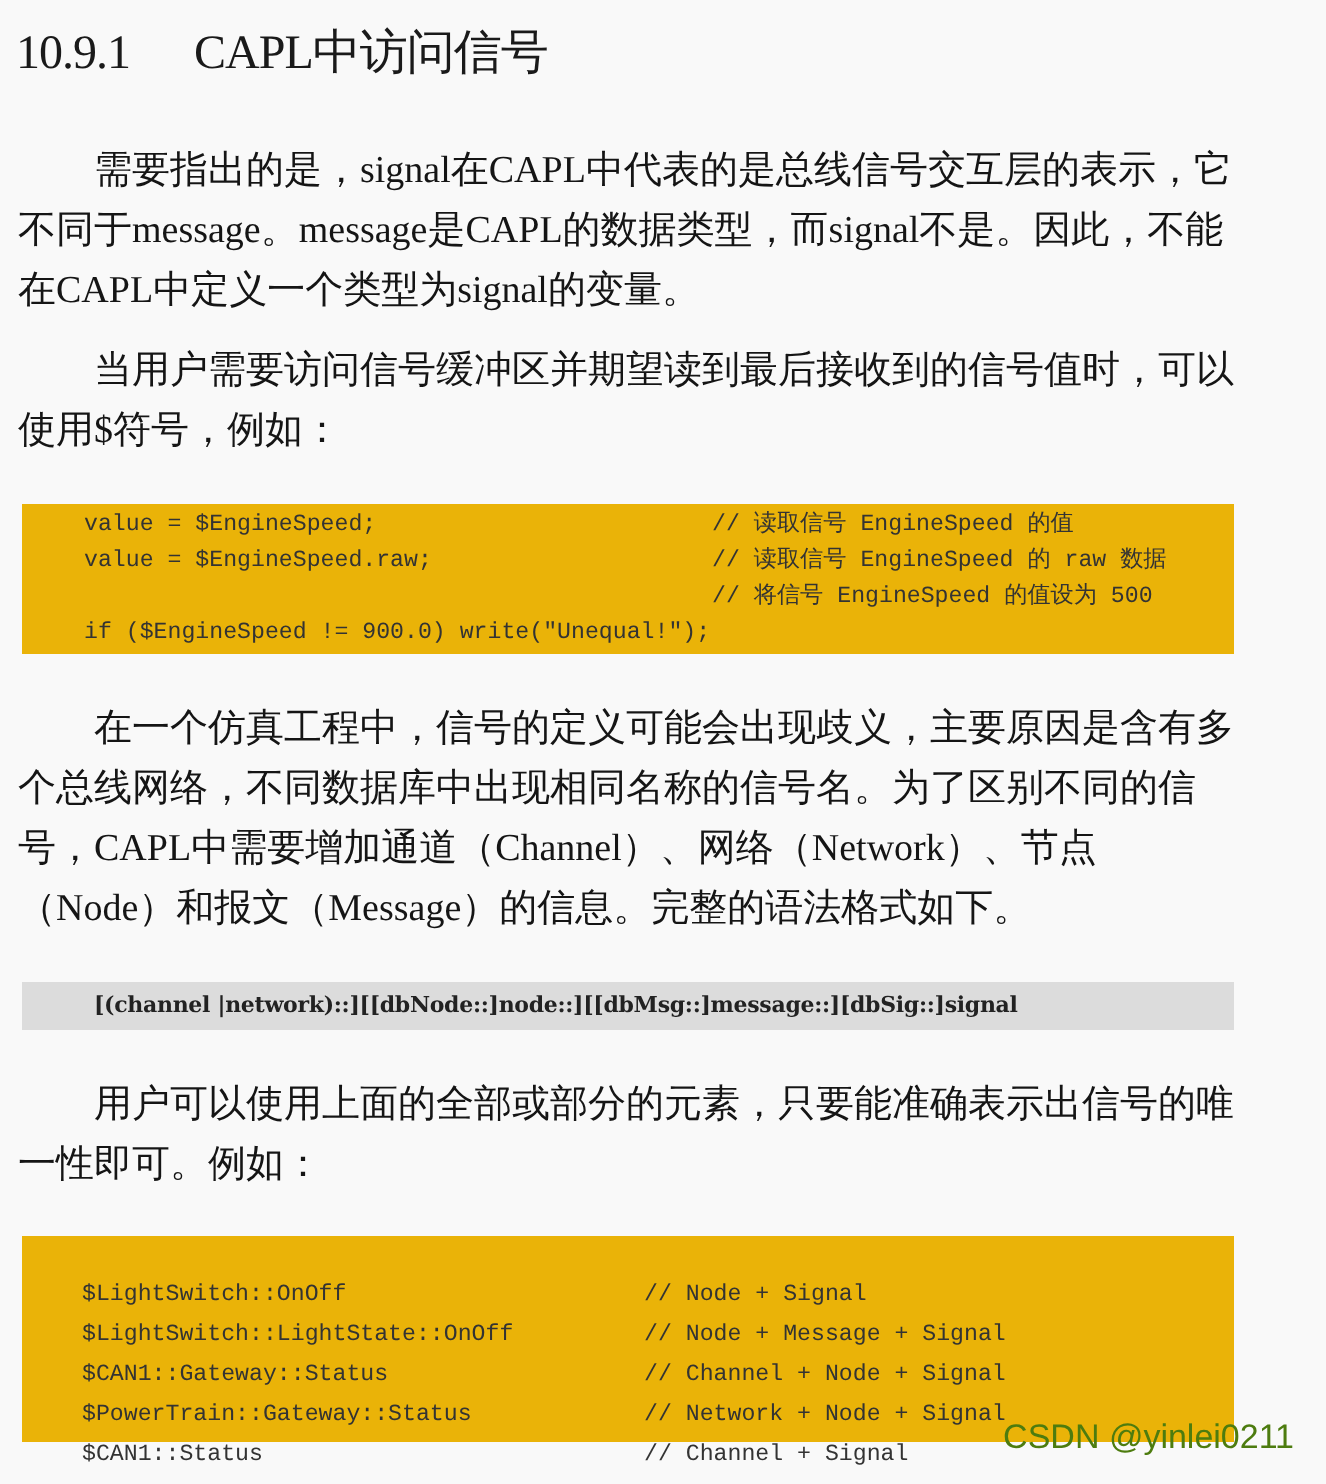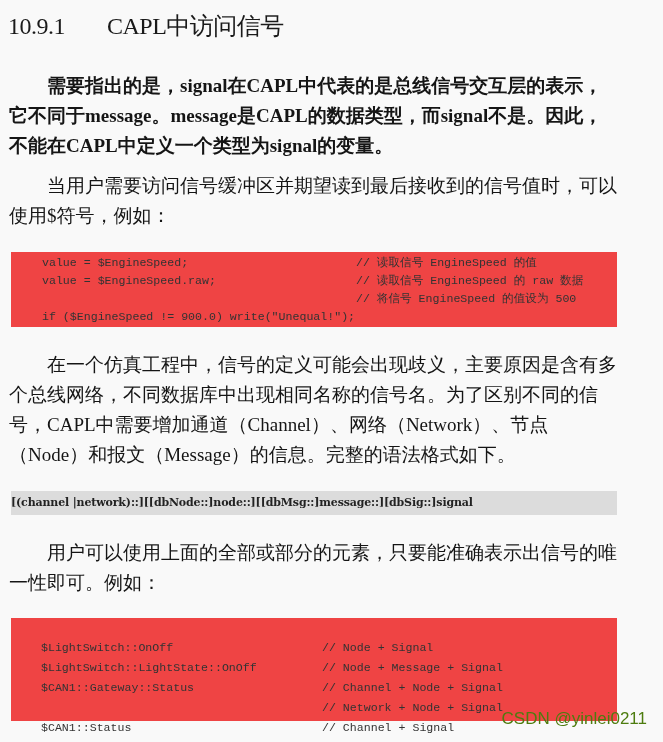--- a/index.html
+++ b/index.html
@@ -7,77 +7,77 @@
     width: 663px; height: 742px; overflow: hidden;
     background: #f9f9f9; color: #111;
     font-family: "DejaVu Serif", "Liberation Serif", serif;
     position: relative;
   }
   .title {
     position: absolute; left: 8px; top: 10px;
     font-size: 24px; color: #1a1a1a; letter-spacing: -0.5px;
     font-family: "Liberation Serif", "DejaVu Serif", serif;
   }
-  .title .num { margin-right: 42px; }
+  .title .num { margin-right: 32px; }
   .para {
     position: absolute; left: 9px; width: 610px;
     font-size: 19px; line-height: 30px; color: #151515;
     font-family: "Liberation Serif", "DejaVu Serif", serif;
     text-indent: 38px; margin: 0;
   }
   .code {
     position: absolute; left: 11px; width: 606px;
-    background: #ef4444;
+    background: #eab308;
     font-family: "Liberation Mono", "DejaVu Sans Mono", monospace;
     font-size: 11.6px; color: #333;
     box-sizing: border-box;
   }
   .code .line { position: relative; height: 18px; line-height: 18px; white-space: pre; }
   .code .c1 { position: absolute; left: 31px; }
   .code .c2 { position: absolute; left: 345px; }
   .code3 .line { height: 20px; line-height: 20px; }
   .code3 .c1 { left: 30px; }
   .code3 .c2 { left: 311px; }
   .syntax {
     position: absolute; left: 11px; width: 606px; top: 491px; height: 24px;
     background: #dcdcdc; box-sizing: border-box;
     font-family: "DejaVu Serif", "Liberation Serif", serif;
     font-size: 11px; font-weight: bold; color: #222;
-    line-height: 24px; white-space: pre; letter-spacing: -0.15px;
+    line-height: 24px; padding-left: 36px; white-space: pre; letter-spacing: -0.15px;
   }
   .watermark {
     position: absolute; right: 16px; top: 709px;
     font-family: "Liberation Sans", "DejaVu Sans", sans-serif;
     font-size: 17px; color: #4d7c0f; white-space: nowrap;
   }
 </style>
 </head>
 <body>
 
 <div class="title">
   <span class="num">10.9.1</span><span>CAPL中访问信号</span>
 </div>
 
-<p class="para" style="top:71px;font-weight:bold;">需要指出的是，signal在CAPL中代表的是总线信号交互层的表示，它不同于message。message是CAPL的数据类型，而signal不是。因此，不能在CAPL中定义一个类型为signal的变量。</p>
+<p class="para" style="top:71px;">需要指出的是，signal在CAPL中代表的是总线信号交互层的表示，它不同于message。message是CAPL的数据类型，而signal不是。因此，不能在CAPL中定义一个类型为signal的变量。</p>
 <p class="para" style="top:171px;font-family:Liberation Serif, serif;">当用户需要访问信号缓冲区并期望读到最后接收到的信号值时，可以使用$符号，例如：</p>
 
 <div class="code" style="top:252px; height:75px; padding-top:2px;">
   <div class="line"><span class="c1">value = $EngineSpeed;</span><span class="c2">// 读取信号 EngineSpeed 的值</span></div>
   <div class="line"><span class="c1">value = $EngineSpeed.raw;</span><span class="c2">// 读取信号 EngineSpeed 的 raw 数据</span></div>
   <div class="line"><span class="c2">// 将信号 EngineSpeed 的值设为 500</span></div>
   <div class="line"><span class="c1">if ($EngineSpeed != 900.0) write("Unequal!");</span><span class="c2"></span></div>
 </div>
 
 <p class="para" style="top:350px;">在一个仿真工程中，信号的定义可能会出现歧义，主要原因是含有多个总线网络，不同数据库中出现相同名称的信号名。为了区别不同的信号，CAPL中需要增加通道（Channel）、网络（Network）、节点（Node）和报文（Message）的信息。完整的语法格式如下。</p>
 
 <div class="syntax">[(channel |network)::][[dbNode::]node::][[dbMsg::]message::][dbSig::]signal</div>
 
 <p class="para" style="top:538px;">用户可以使用上面的全部或部分的元素，只要能准确表示出信号的唯一性即可。例如：</p>
 
 <div class="code code3" style="top:618px; height:103px; padding-top:20px;">
   <div class="line"><span class="c1">$LightSwitch::OnOff</span><span class="c2">// Node + Signal</span></div>
   <div class="line"><span class="c1">$LightSwitch::LightState::OnOff</span><span class="c2">// Node + Message + Signal</span></div>
   <div class="line"><span class="c1">$CAN1::Gateway::Status</span><span class="c2">// Channel + Node + Signal</span></div>
-  <div class="line"><span class="c2">// Network + Node + Signal</span></div>
+  <div class="line"><span class="c1">$PowerTrain::Gateway::Status</span><span class="c2">// Network + Node + Signal</span></div>
   <div class="line"><span class="c1">$CAN1::Status</span><span class="c2">// Channel + Signal</span></div>
 </div>
 
 <div class="watermark">CSDN @yinlei0211</div>
 
 </body></html>

